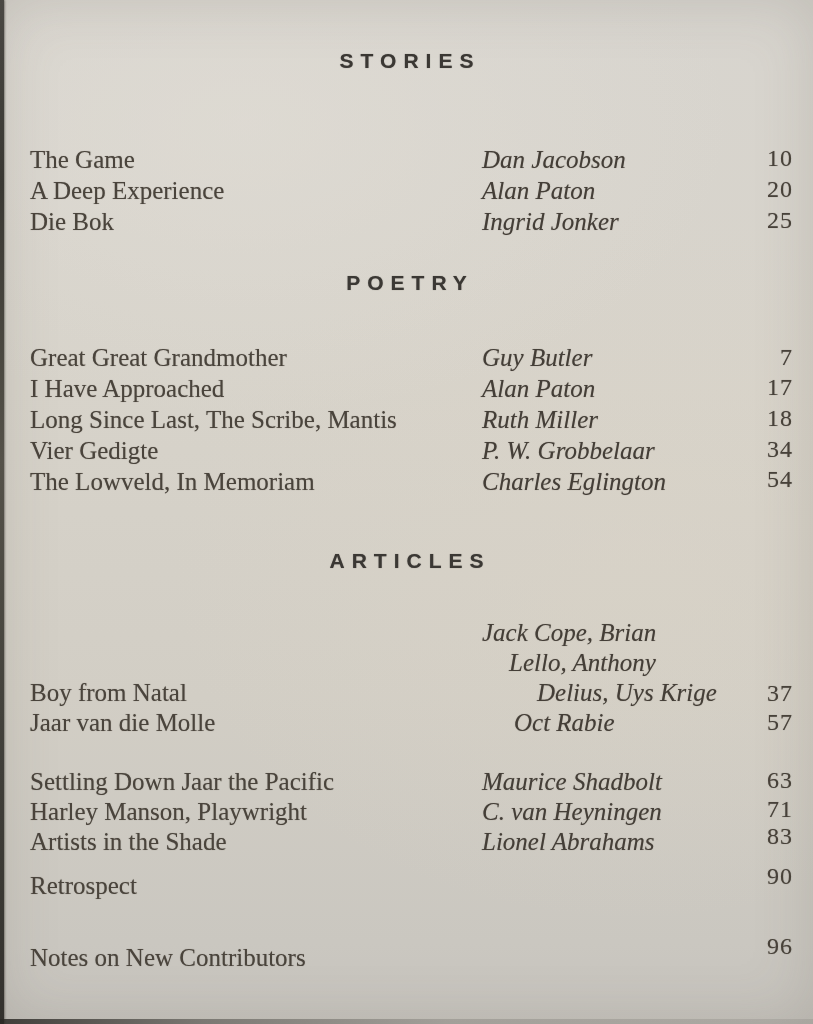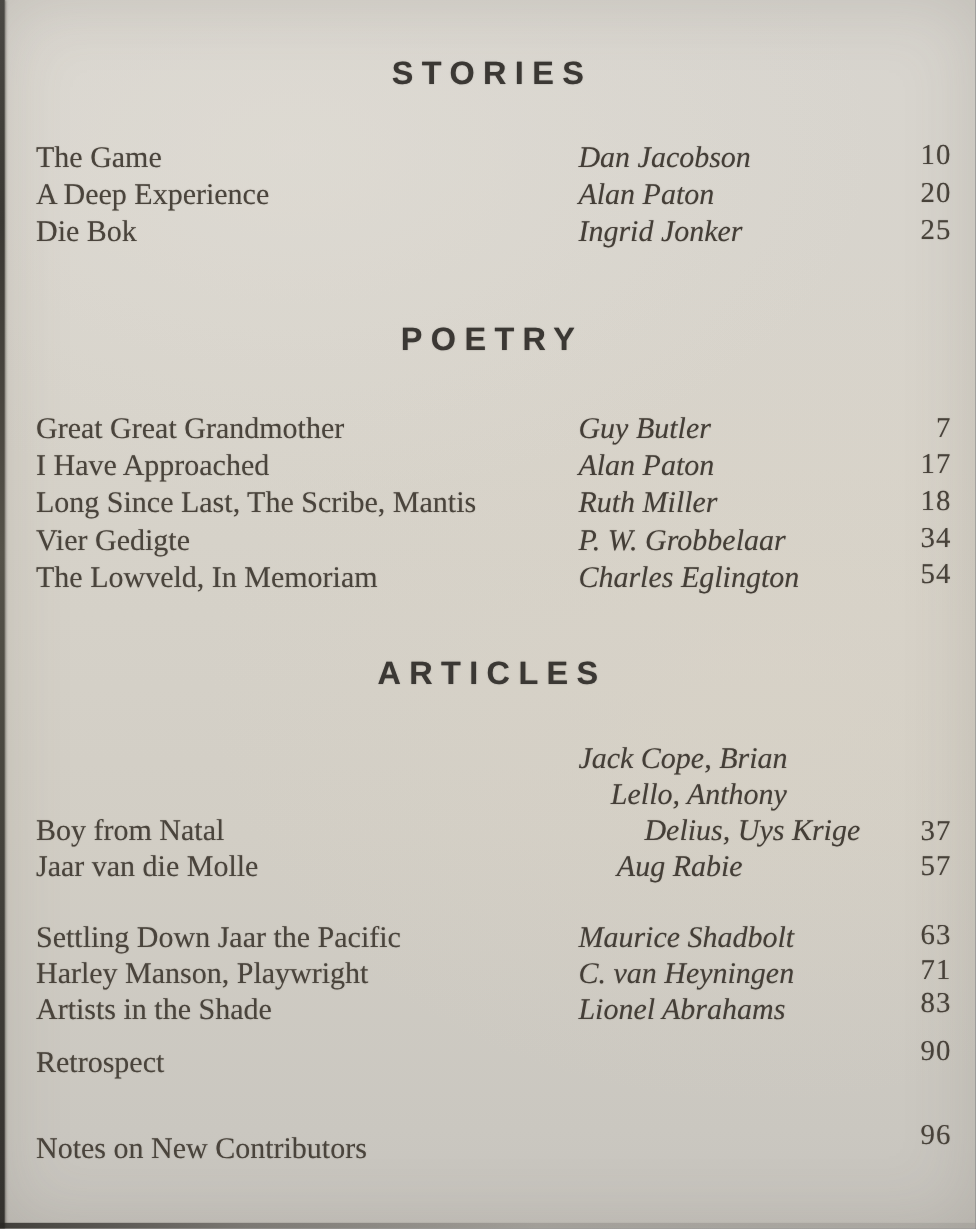--- a/index.html
+++ b/index.html
@@ -39,21 +39,21 @@
     background: linear-gradient(90deg, rgba(43,41,37,0.85) 0%, rgba(43,41,37,0.45) 25%, rgba(43,41,37,0.18) 55%, rgba(43,41,37,0.10) 100%);
   }
   .section {
     position: absolute;
     left: 0; right: 0;
   }
   .heading {
     text-align: center;
     font-family: "Liberation Sans", sans-serif;
     font-weight: bold;
-    font-size: 27px;
+    font-size: 21px;
     line-height: 34px;
     letter-spacing: 7px;
     padding-left: 7px; 
     color: #3b3834;
     text-shadow: 0 0 1px rgba(59,56,52,0.55);
   }
   .list { }
   .row {
     display: flex;
     align-items: flex-end;
@@ -89,21 +89,21 @@
 <body>
 
 <div class="page">
   <div id="content">
       <div class="section" style="top: 44px;">
         <div class="heading">STORIES</div>
         <div class="list" style="margin-top: 38px;">
           <div class="row" style="line-height: 31px;">
             <span class="title">The Game</span>
             <span class="author">Dan Jacobson</span>
-            <span class="num" style="transform: translateY(-1px);">10</span>
+            <span class="num" style="transform: translateY(-1px); margin-top: 28px;">10</span>
           </div>
           <div class="row" style="line-height: 31px;">
             <span class="title">A Deep Experience</span>
             <span class="author">Alan Paton</span>
             <span class="num" style="transform: translateY(-1px);">20</span>
           </div>
           <div class="row" style="line-height: 31px;">
             <span class="title">Die Bok</span>
             <span class="author">Ingrid Jonker</span>
             <span class="num" style="transform: translateY(-1px);">25</span>
@@ -147,21 +147,21 @@
             <span class="title">Boy from Natal</span>
             <span class="author">
               <div class="aline" style="padding-left: 0px;">Jack Cope, Brian</div>
               <div class="aline" style="padding-left: 27px;">Lello, Anthony</div>
               <div class="aline" style="padding-left: 55px;">Delius, Uys Krige</div>
             </span>
             <span class="num">37</span>
           </div>
           <div class="row" style="line-height: 30px; gap: 32px;">
             <span class="title">Jaar van die Molle</span>
-            <span class="author">Aug Rabie</span>
+            <span class="author">Oct Rabie</span>
             <span class="num" style="transform: translateY(-1px);">57</span>
           </div>
           <div class="row" style="line-height: 30px;">
             <span class="title">Settling Down Jaar the Pacific</span>
             <span class="author">Maurice Shadbolt</span>
             <span class="num" style="transform: translateY(-2px); margin-top: 29px;">63</span>
           </div>
           <div class="row" style="line-height: 30px;">
             <span class="title">Harley Manson, Playwright</span>
             <span class="author">C. van Heyningen</span>

